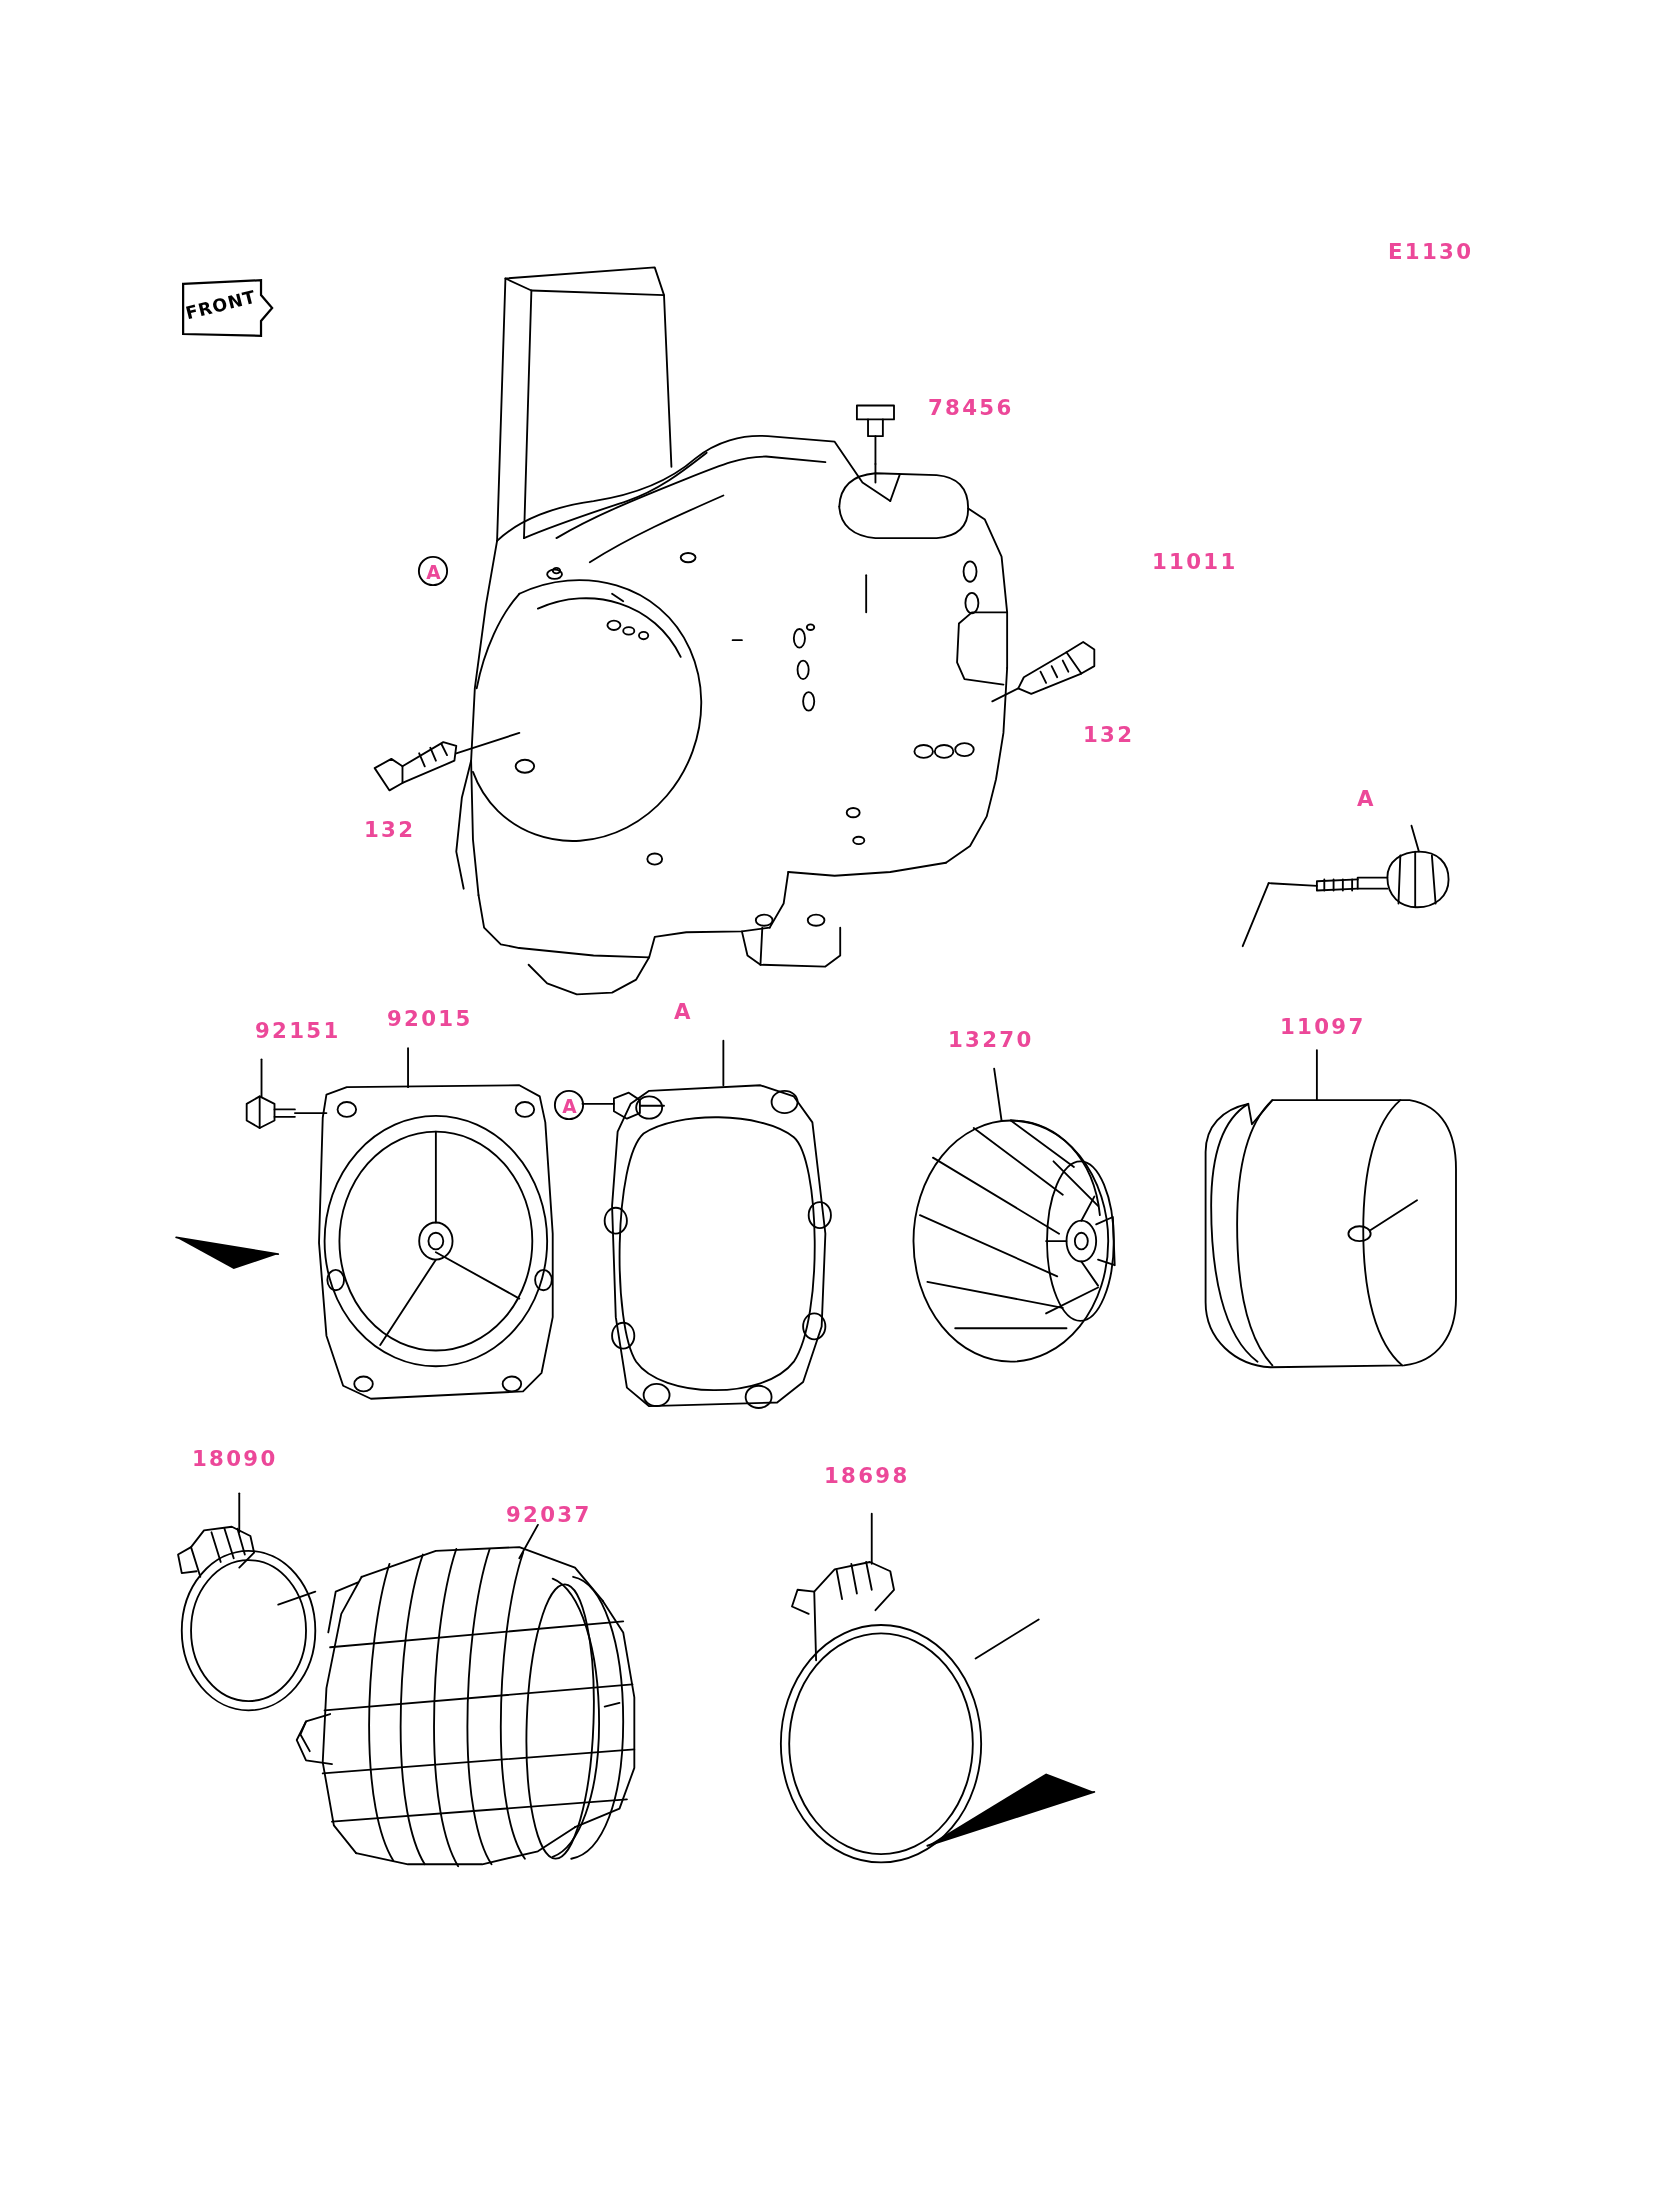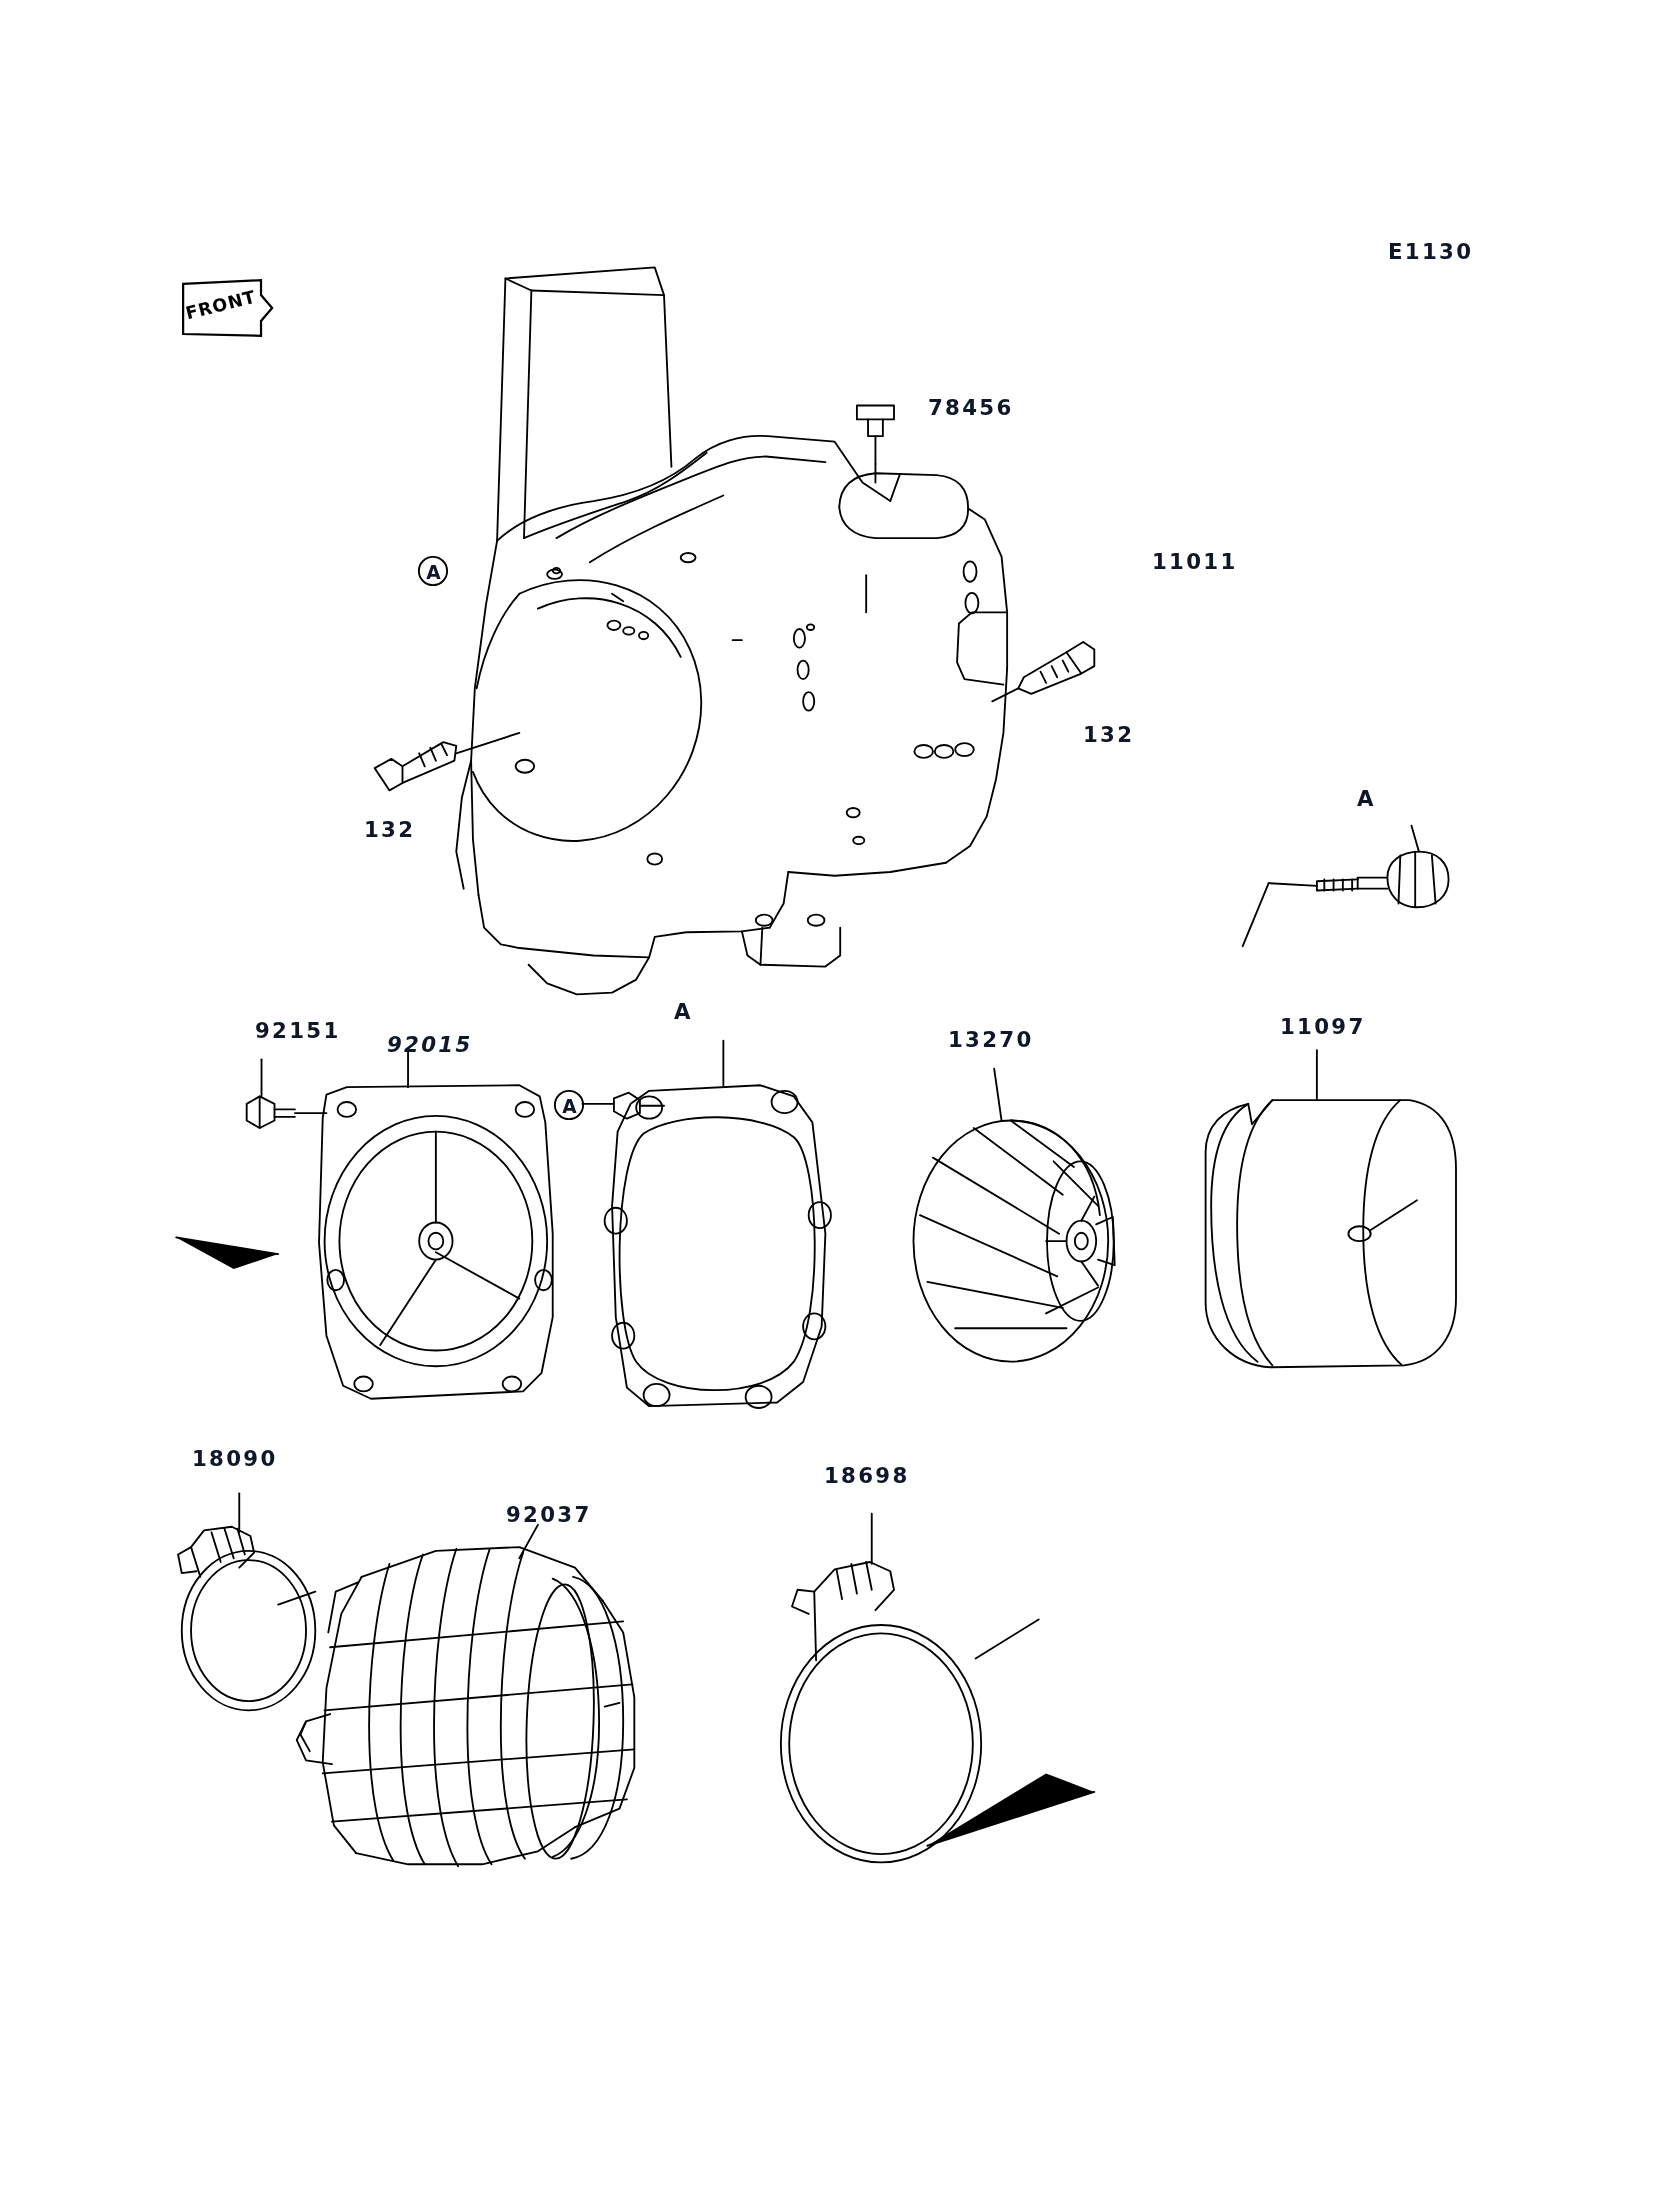--- a/index.html
+++ b/index.html
@@ -20,21 +20,21 @@
     left: 0; top: 0;
     width: 1673px;
     height: 2191px;
   }
   .lbl {
     position: absolute;
     font-family: "DejaVu Sans", sans-serif;
     font-weight: bold;
     font-size: 21.3px;
     letter-spacing: 2.3px;
-    color: #0f172a;
+    color: #ec4899;
     white-space: nowrap;
   }
   .lbl.small {
     font-size: 18.6px;
     letter-spacing: 1.9px;
   }
   .diag-svg {
     position: absolute;
     left: 0;
     top: 0;
@@ -304,21 +304,21 @@
 
     </g>
   </svg>
 
   <div class="lbl" style="left:928px; top:395px;">78456</div>
   <div class="lbl" style="left:1104px; top:549px;margin-left:48px;">11011</div>
   <div class="lbl" style="left:1083px; top:722px;">132</div>
   <div class="lbl" style="left:364px;  top:817px;">132</div>
   <div class="lbl" style="left:1357px; top:786px;">A</div>
   <div class="lbl" style="left:237px;  top:1018px;margin-left:18px;">92151</div>
-  <div class="lbl" style="left:387px;  top:1032px;font-style:italic;">92015</div>
+  <div class="lbl" style="left:387px;  top:1006px;">92015</div>
   <div class="lbl" style="left:674px;  top:999px;">A</div>
   <div class="lbl" style="left:948px; top:1027px;">13270</div>
   <div class="lbl" style="left:1280px; top:1014px;">11097</div>
   <div class="lbl" style="left:192px;  top:1446px;">18090</div>
   <div class="lbl" style="left:506px;  top:1502px;">92037</div>
   <div class="lbl" style="left:824px;  top:1463px;">18698</div>
 
   <div style="position:absolute; left:417px; top:555px; width:32px; height:32px;">
     <svg width="32" height="32" viewBox="0 0 34 34" xmlns="http://www.w3.org/2000/svg">
       <ellipse cx="17" cy="17" rx="15" ry="15" fill="none" stroke="#000" stroke-width="2"></ellipse>

